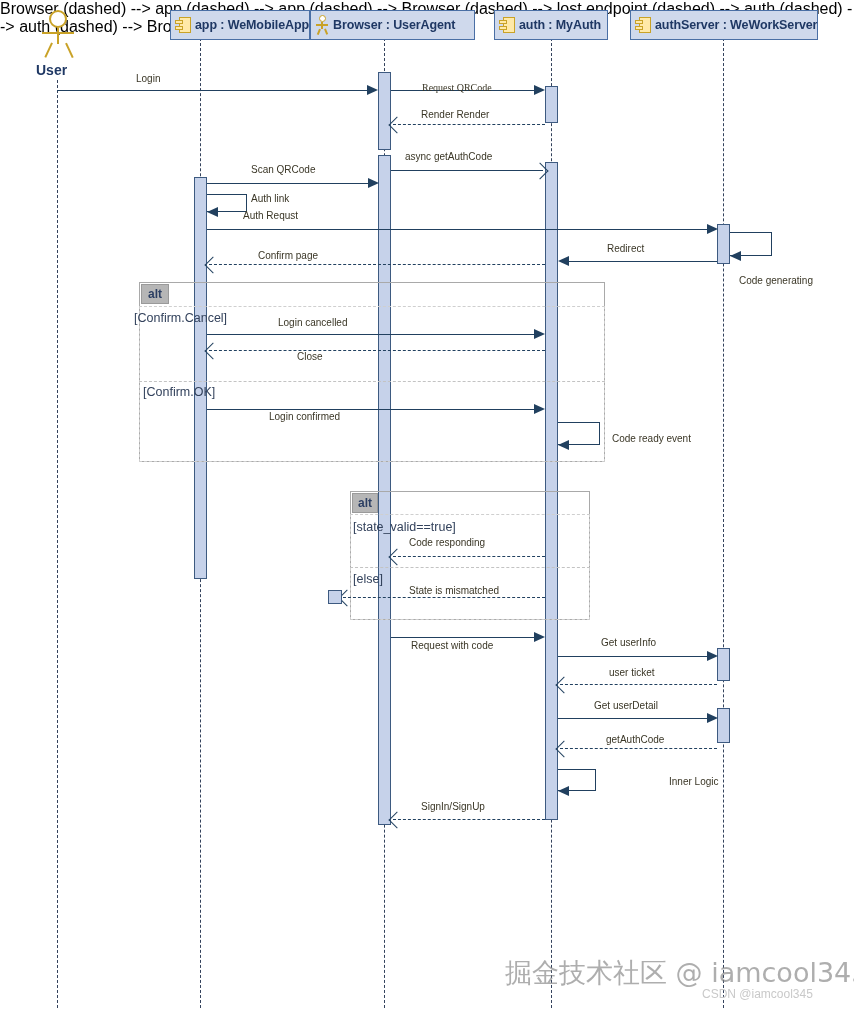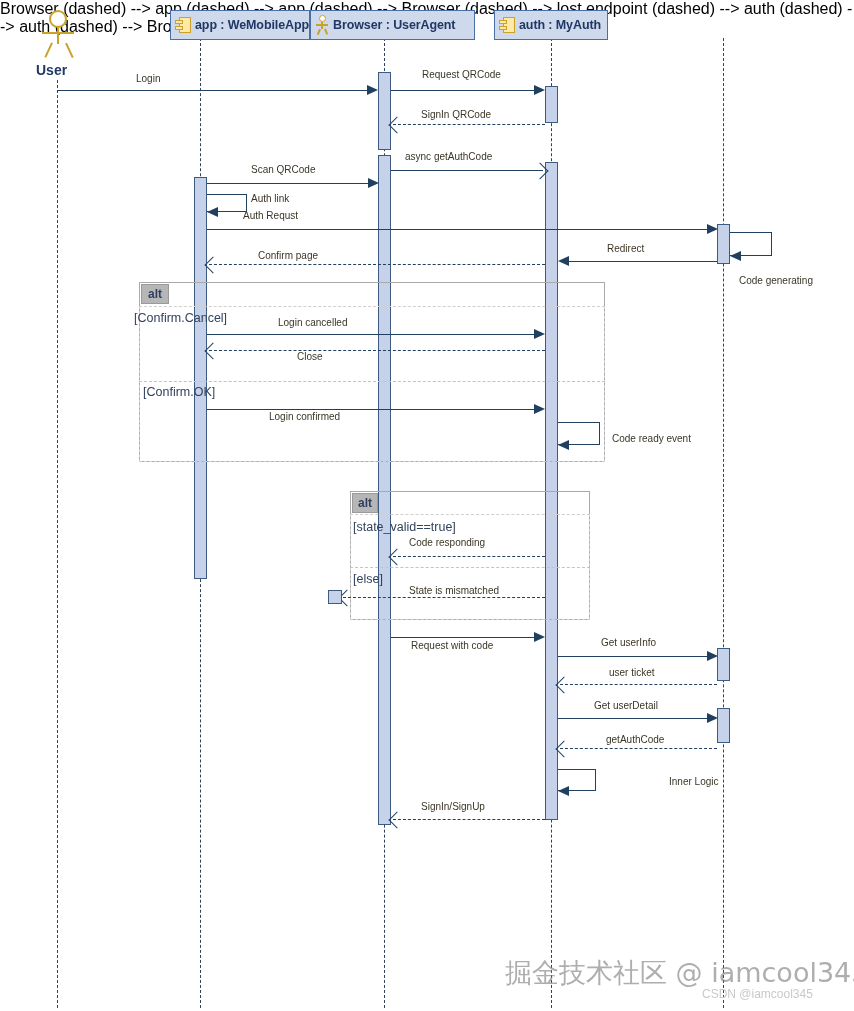--- a/index.html
+++ b/index.html
@@ -249,20 +249,28 @@
 
   <div class="phead" style="left:494px;top:10px;width:114px;">
     <span class="icon-component">
       <span class="body"></span>
         <span class="tab t1"></span>
         <span class="tab t2"></span>
     </span>
     <span class="plabel">auth : MyAuth</span>
   </div>
 
+  <div class="phead" style="left:630px;top:10px;width:188px;">
+    <span class="icon-component">
+      <span class="body"></span>
+        <span class="tab t1"></span>
+        <span class="tab t2"></span>
+    </span>
+    <span class="plabel">authServer : WeWorkServer</span>
+  </div>
 
   
   
   <div class="actbar" style="left:378px;top:72px;width:13px;height:78px;"></div>
   
   <div class="actbar" style="left:378px;top:155px;width:13px;height:670px;"></div>
   
   <div class="actbar" style="left:545px;top:86px;width:13px;height:37px;"></div>
   
   <div class="actbar" style="left:545px;top:162px;width:13px;height:658px;"></div>
@@ -294,26 +302,26 @@
   
 
   
   <div class="msgline" style="left:57px;top:90px;width:316px;"></div>
   <div class="arrowhead ah-solid-r" style="left:367px;top:85px;"></div>
   <div class="msglabel" style="left:136px;top:74px;">Login</div>
 
   
   <div class="msgline" style="left:391px;top:90px;width:144px;"></div>
   <div class="arrowhead ah-solid-r" style="left:534px;top:85px;"></div>
-  <div class="msglabel" style="left:422px;top:70px;">Request QRCode</div>
+  <div class="msglabel" style="left:422px;top:83px;font-family:Liberation Serif, serif;">Request QRCode</div>
 
    Browser (dashed) --&gt;
   <div class="msgline dashed" style="left:393px;top:124px;width:152px;"></div>
   <div class="arrowhead ah-open-l" style="left:391px;top:119px;"></div>
-  <div class="msglabel" style="left:421px;top:110px;">SignIn QRCode</div>
+  <div class="msglabel" style="left:421px;top:110px;">Render Render</div>
 
   
   <div class="msgline" style="left:391px;top:170px;width:152px;"></div>
   <div class="arrowhead ah-open-r" style="left:534px;top:165px;"></div>
   <div class="msglabel" style="left:405px;top:152px;">async getAuthCode</div>
 
   
   <div class="msgline" style="left:207px;top:183px;width:162px;"></div>
   <div class="arrowhead ah-solid-r" style="left:368px;top:178px;"></div>
   <div class="msglabel" style="left:251px;top:165px;">Scan QRCode</div>

